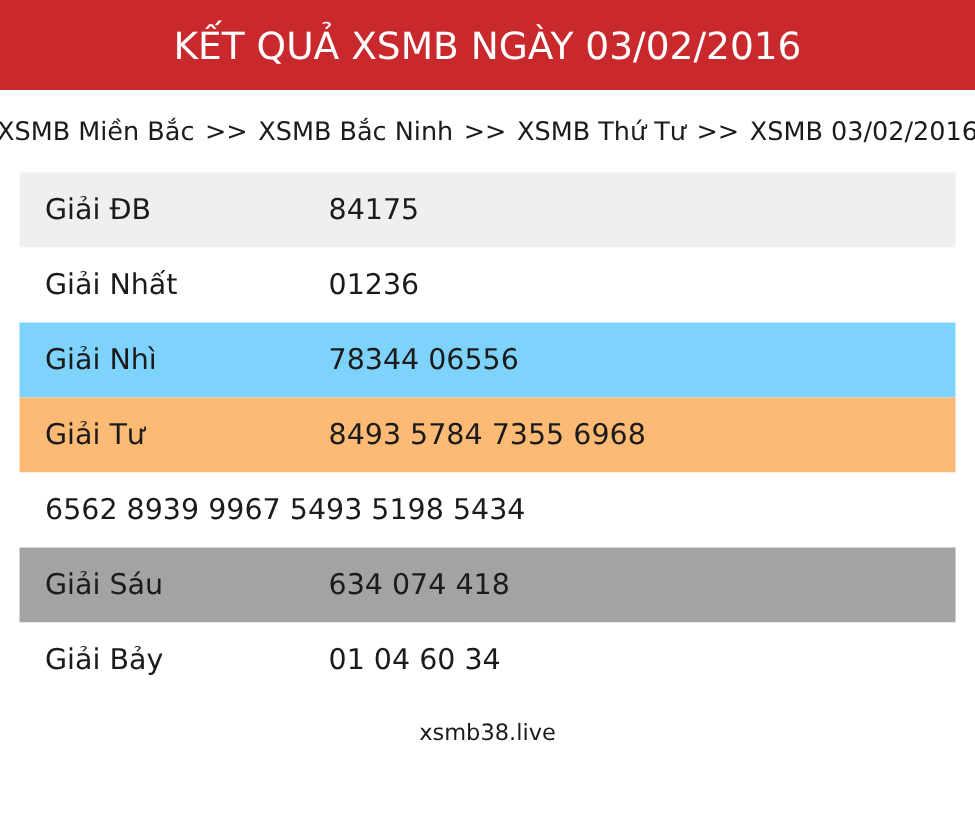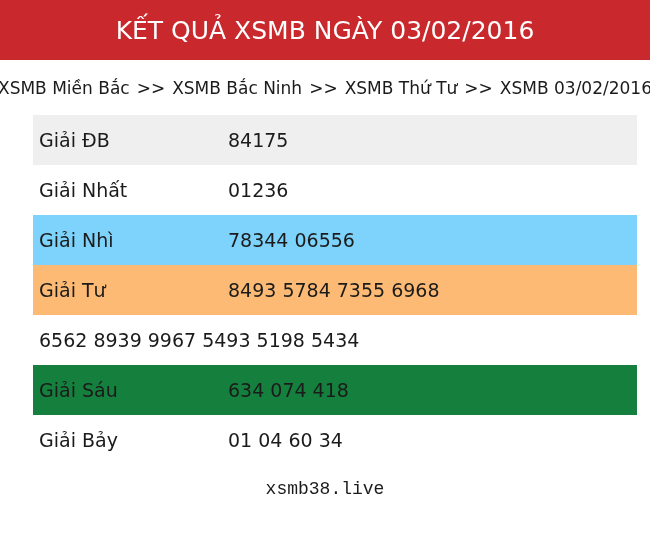--- a/index.html
+++ b/index.html
@@ -44,41 +44,39 @@
     margin: 0 7px;
     color: #1b1b1b;
   }
   .results-table {
     margin: 0 13px;
   }
   .row {
     display: flex;
     align-items: center;
     height: 50px;
-    padding-left: 6px;
+    padding-left: 17px;
     font-size: 19px;
     background: #ffffff;
-    margin-left: 20px;
   }
   .row.striped {
     background: #efefef;
   }
   .row .label {
     width: 189px;
     flex: 0 0 189px;
   }
   .row .value {
     white-space: nowrap;
     text-align: center;
   }
   .footer {
     margin-top: 14px;
     text-align: center;
-    font-size: 18px;
-    font-family: Liberation Mono, monospace;
+    font-size: 15px;
   }
   .site-link {
     color: #1b1b1b;
     cursor: pointer;
     text-decoration: none;
   }
 </style>
 </head>
 <body>
 
@@ -109,21 +107,21 @@
       <span class="label">Giải Nhì</span>
       <span class="value">78344 06556</span>
     </div>
     <div class="row striped" style="background: #fdba74;">
       <span class="label">Giải Tư</span>
       <span class="value">8493 5784 7355 6968</span>
     </div>
     <div class="row">
       <span class="value">6562 8939 9967 5493 5198 5434</span>
     </div>
-    <div class="row striped" style="background: #15803d;">
+    <div class="row striped" style="background: #a3a3a3;">
       <span class="label">Giải Sáu</span>
       <span class="value">634 074 418</span>
     </div>
     <div class="row">
       <span class="label">Giải Bảy</span>
       <span class="value">01 04 60 34</span>
     </div>
   </div>
 
 <div class="footer">

